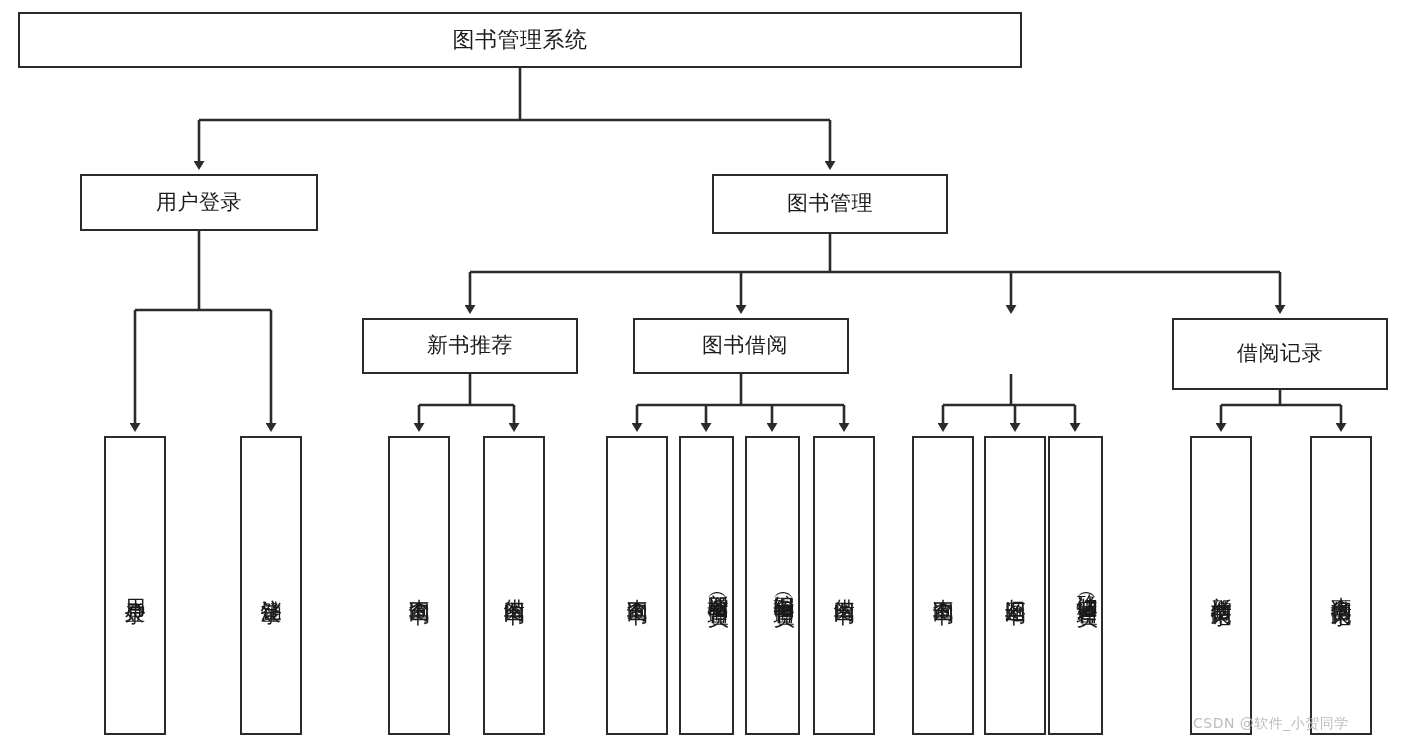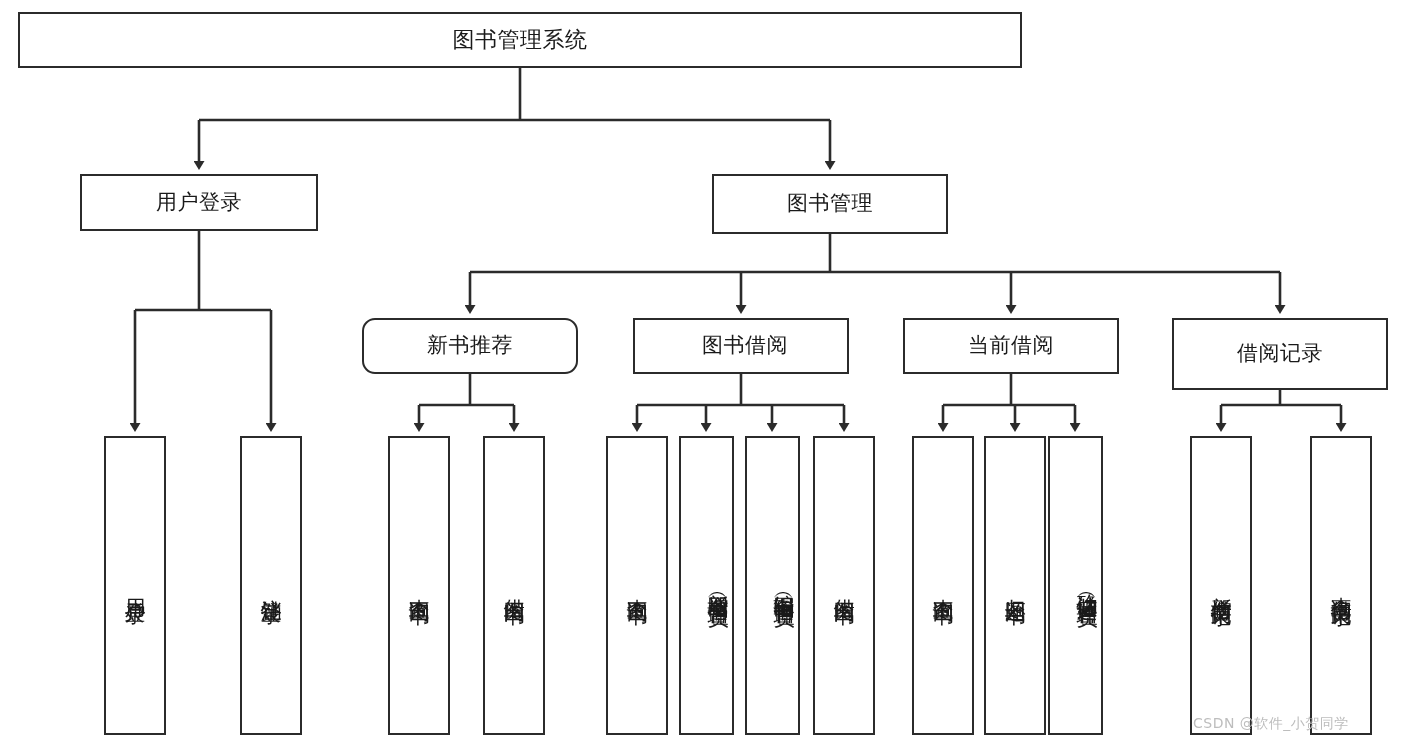--- a/index.html
+++ b/index.html
@@ -126,28 +126,25 @@
     <span>图书管理系统</span>
   </div>
 
   <div class="node horiz" style="left:80px; top:174px; width:238px; height:57px;">
     <span>用户登录</span>
   </div>
   <div class="node horiz" style="left:712px; top:174px; width:236px; height:60px;">
     <span>图书管理</span>
   </div>
 
-  <div class="node horiz" style="left:362px; top:318px; width:216px; height:56px;border-radius:13px;">
+  <div class="node horiz" style="left:362px; top:318px; width:216px; height:56px;">
     <span>新书推荐</span>
   </div>
   <div class="node horiz" style="left:633px; top:318px; width:216px; height:56px;padding-left:8px;">
     <span>图书借阅</span>
-  </div>
-  <div class="node horiz" style="left:903px; top:318px; width:216px; height:56px;">
-    <span>当前借阅</span>
   </div>
   <div class="node horiz" style="left:1172px; top:318px; width:216px; height:72px;text-align:right;">
     <span>借阅记录</span>
   </div>
 
   <div class="node vert centered" style="left:104px; top:436px; width:62px; height:299px;">
     <span>用户登录</span>
   </div>
   <div class="node vert centered" style="left:240px; top:436px; width:62px; height:299px;">
     <span>注销登录</span>

